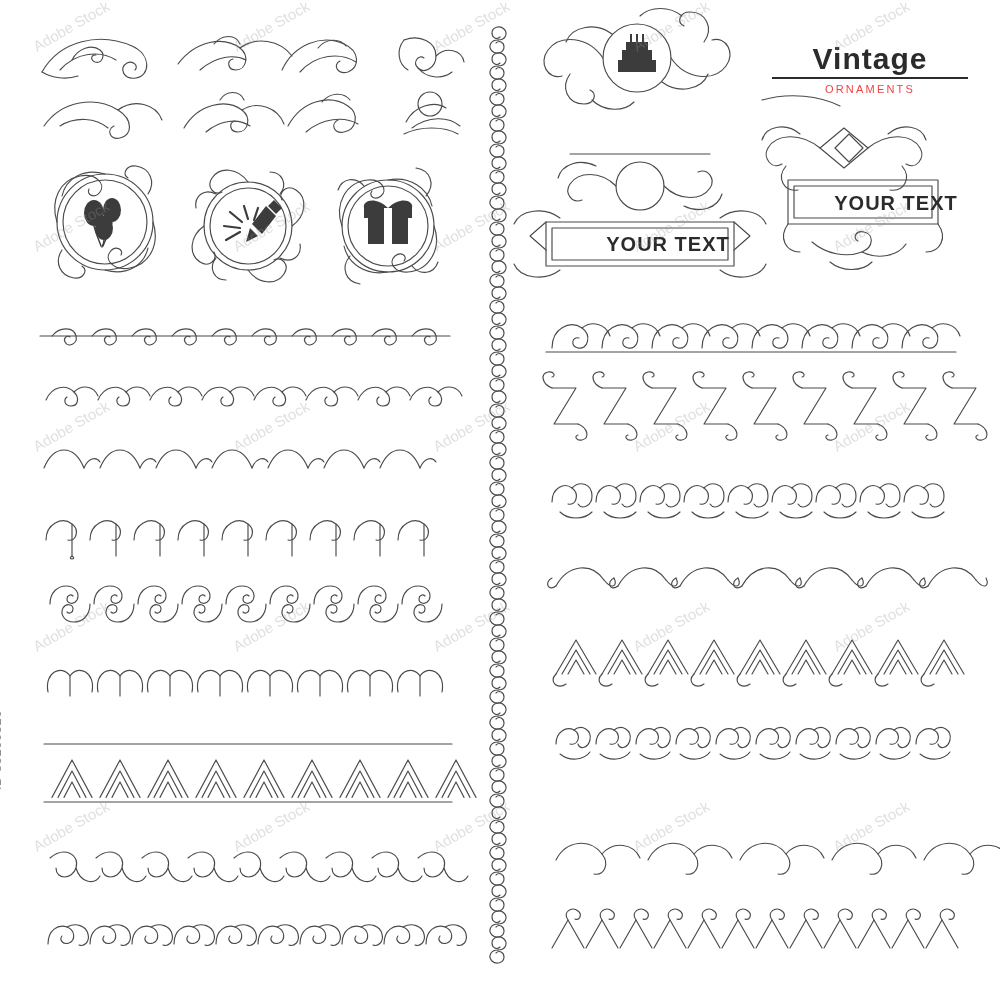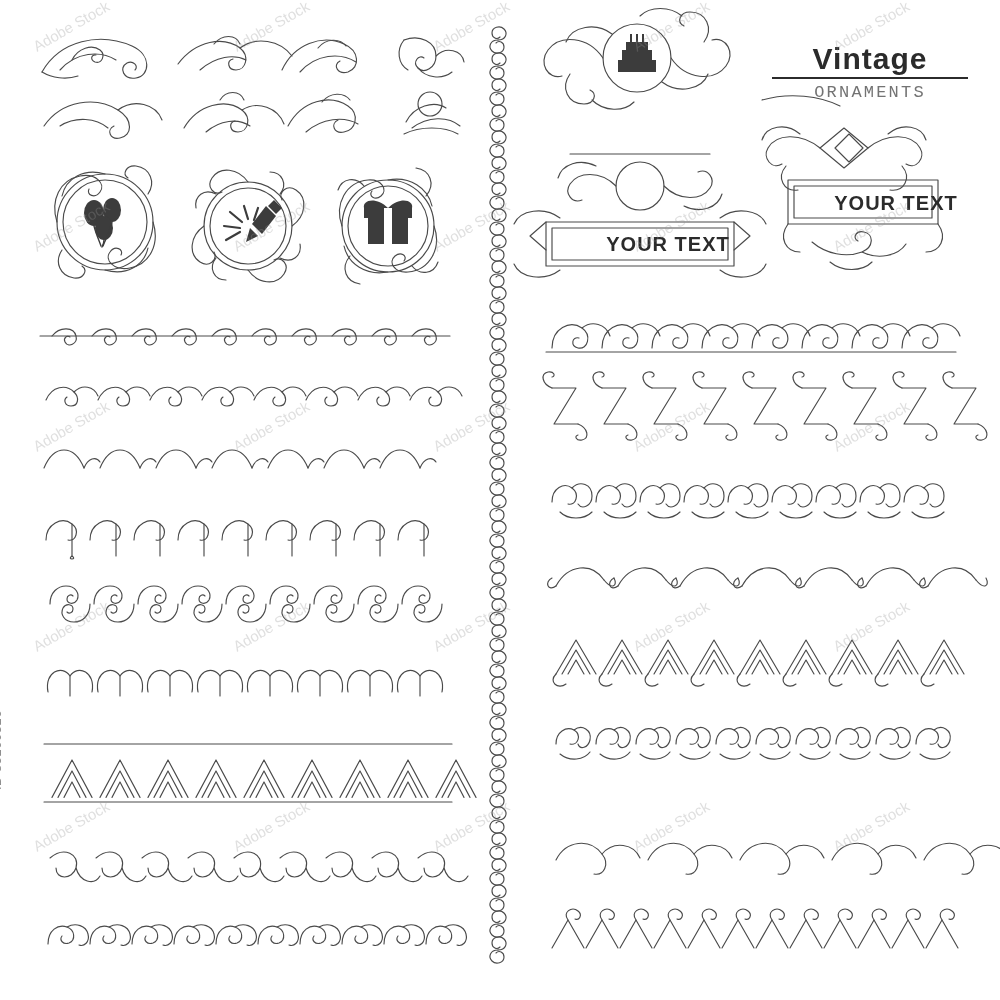--- a/index.html
+++ b/index.html
@@ -63,24 +63,23 @@
     letter-spacing: 1px;
     line-height: 1;
   }
   .title-block .rule {
     height: 2px;
     background: #2b2b2b;
     margin: 3px auto 4px auto;
     width: 196px;
   }
   .title-block .sub {
-    font-size: 17px;
+    font-size: 11px;
     letter-spacing: 2.2px;
-    color: #737373;
-    font-family: Liberation Mono, monospace;
+    color: #ef4444;
   }
   .your-text {
     position: absolute;
     font-weight: bold;
     color: #2b2b2b;
     letter-spacing: 1px;
     white-space: nowrap;
     margin-left: 28px;
   }
   #yt1 {

